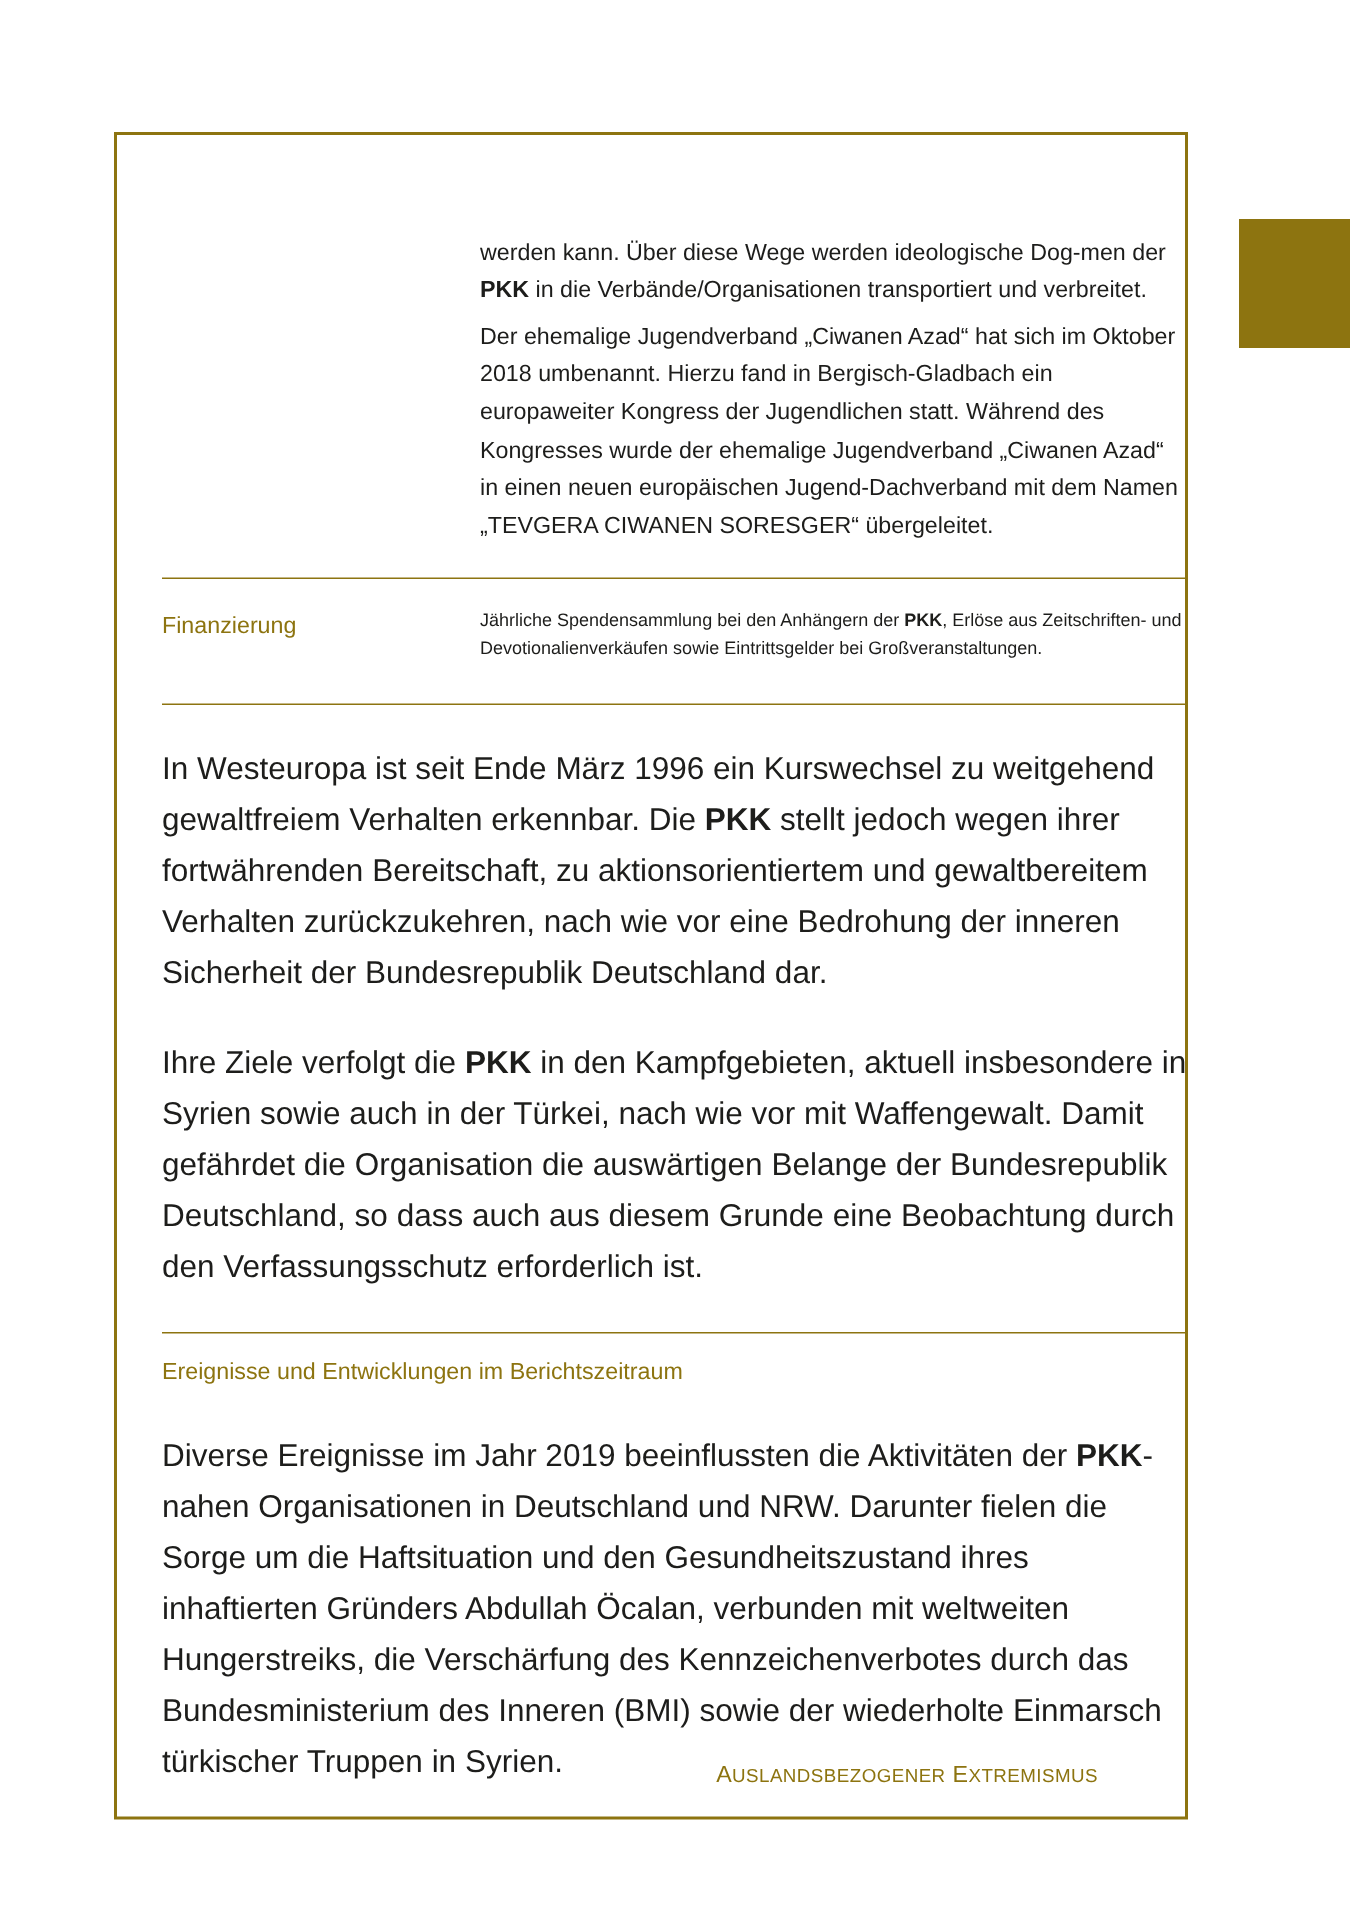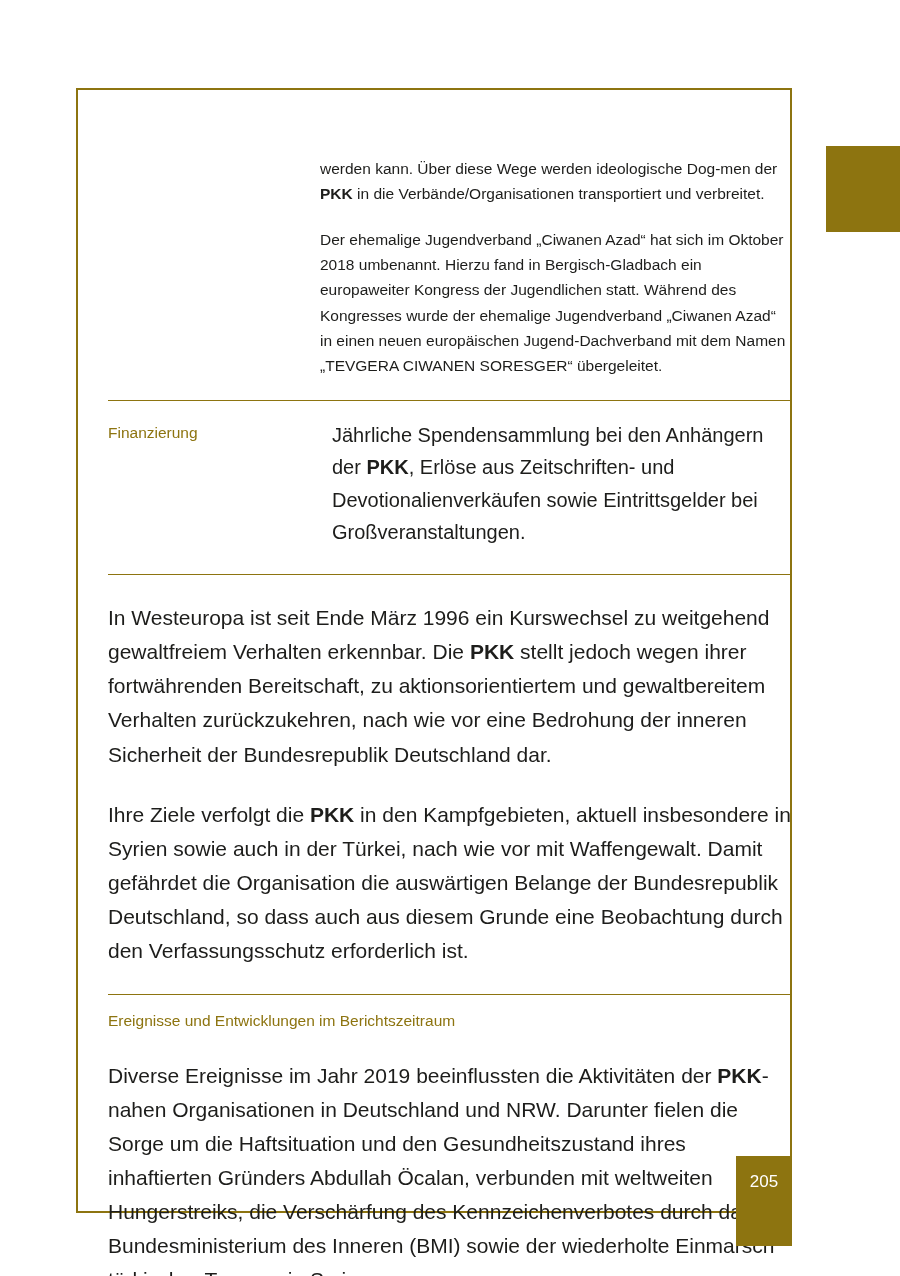--- a/index.html
+++ b/index.html
@@ -48,45 +48,44 @@
   .content {
     position: absolute;
     left: 108px;
     top: 140px;
     width: 684px;
   }
 
   .two-col {
     display: flex;
     align-items: flex-start;
-    gap: 12px;
   }
   .col-label {
     width: 212px;
     flex: 0 0 212px;
     color: #8d7410;
     font-size: 15.5px;
     line-height: 1.62;
     padding-top: 1px;
   }
   .col-body {
     flex: 1 1 auto;
-    font-size: 20px;
+    font-size: 12px;
     line-height: 1.62;
     color: #1d1d1b;
   }
 
   .body-indent {
     margin-left: 212px;
     font-size: 15.5px;
     line-height: 1.62;
     color: #1d1d1b;
   }
   .para + .para {
-    margin-top: 21px;
+    margin-top: 6px;
   }
 
   .rule {
     height: 1px;
     background: #8d7410;
     margin: 0;
     width: 100%;
   }
 
   .rule-spaced-top {
@@ -189,19 +188,19 @@
     <div class="rule"></div>
 
     <div class="section-heading">Ereignisse und Entwicklungen im Berichtszeitraum</div>
 
     <div class="full-text block-gap-md">
       <span>Diverse Ereignisse im Jahr 2019 beeinflussten die Aktivitäten der </span><b>PKK</b><span>-nahen Organisationen in Deutschland und NRW. Darunter fielen die Sorge um die Haftsituation und den Gesundheitszustand ihres inhaftierten Gründers Abdullah Öcalan, verbunden mit  weltweiten Hungerstreiks, die Verschärfung des Kennzeichenverbotes durch das Bundesministerium des Inneren (BMI) sowie der wiederholte Einmarsch türkischer Truppen in Syrien.</span>
     </div>
 
   </div>
 
-
-  <div class="page-number-box">
-    <span>205</span>
+  <div class="footer-chapter">
+    <span class="small-caps-big"><span style="font-size: 15.5px;">A</span><span style="font-size: 12.5px;">USLANDSBEZOGENER</span> <span style="font-size: 15.5px;">E</span><span style="font-size: 12.5px;">XTREMISMUS</span></span>
   </div>
 
 
+
 </div>
 
 </body></html>

